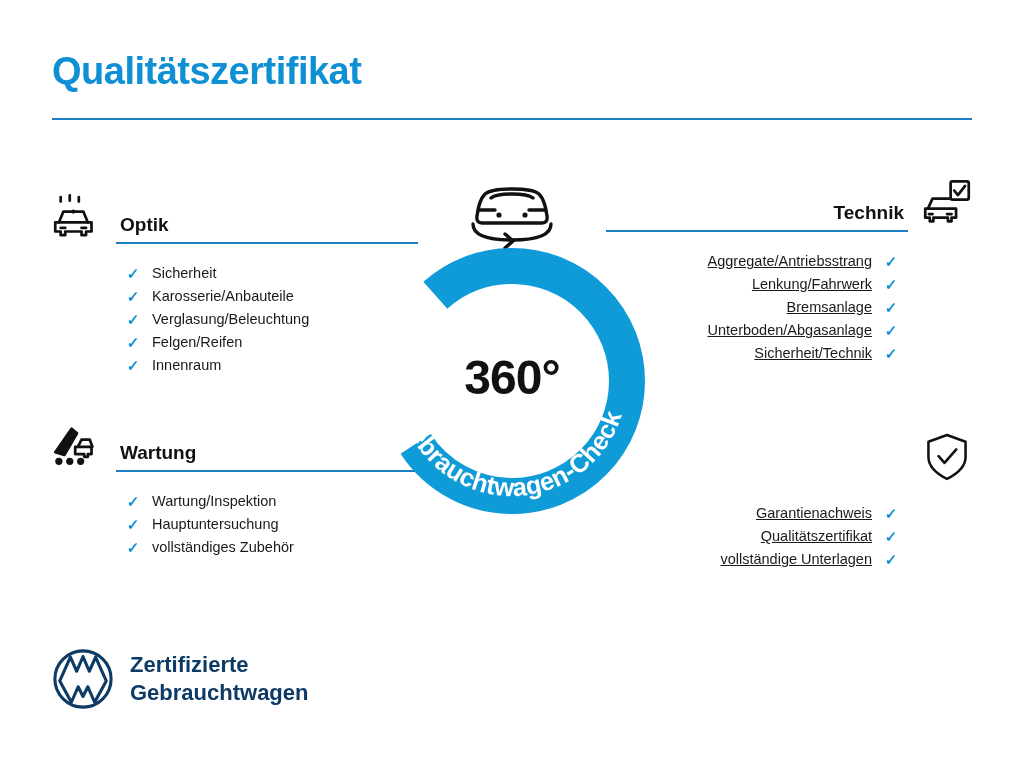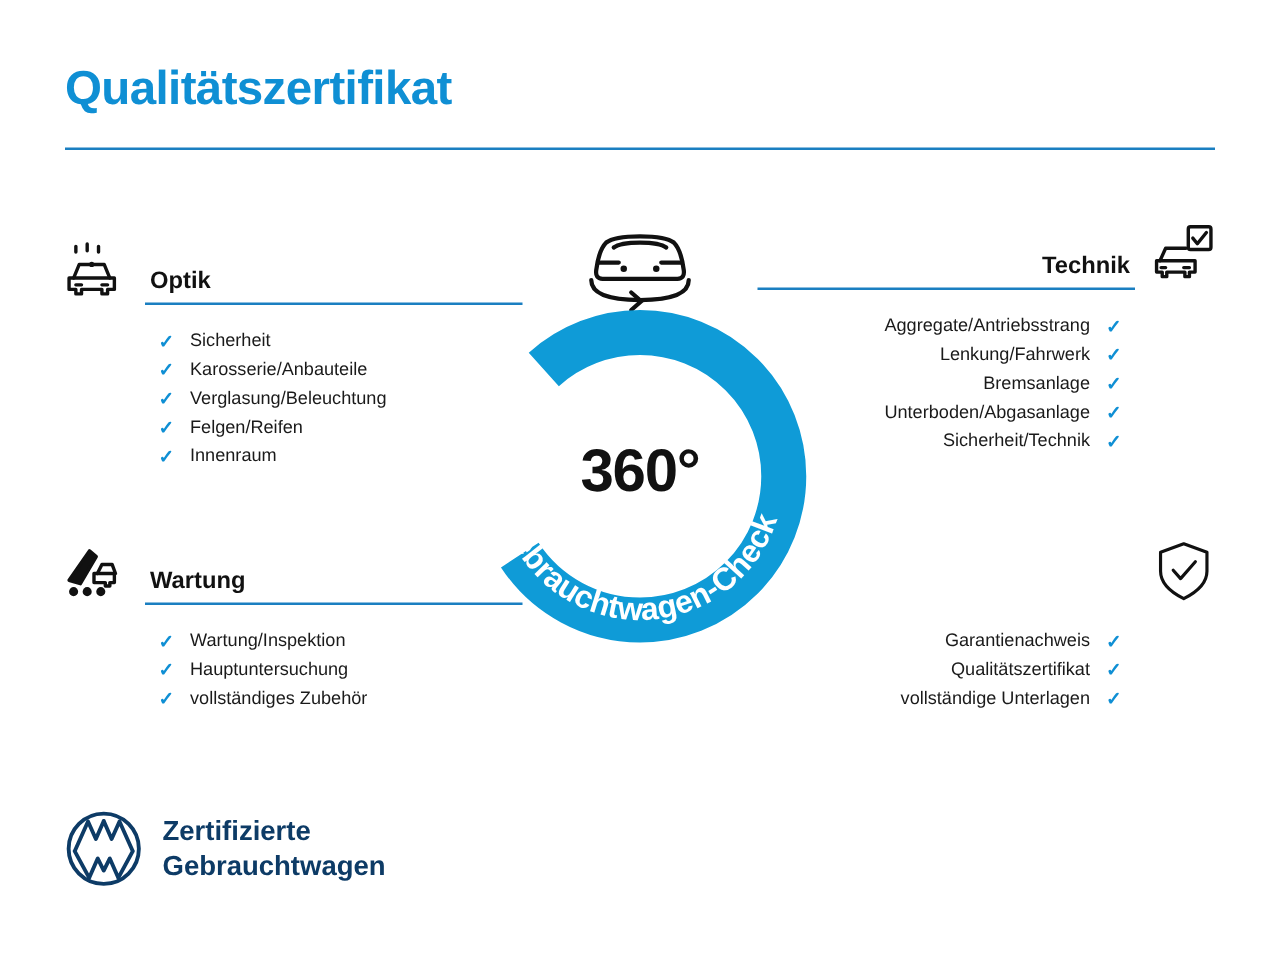--- a/index.html
+++ b/index.html
@@ -91,25 +91,25 @@
     color: #0f8fd4;
     font-size: 15px;
     font-weight: bold;
     flex: 0 0 auto;
     width: 14px;
     text-align: center;
   }
   .quad.left .items { padding-left: 78px; }
   .quad.right .items { padding-right: 78px; }
   .quad.right .items li { flex-direction: row-reverse; }
-  .quad.right .items li .label { text-align: center; }
+  .quad.right .items li .label { text-align: center; text-decoration: underline; }
 
   
   #quad-optik   { left: 48px;  top: 188px; }
-  #quad-wartung { left: 48px;  top: 428px; }
+  #quad-wartung { left: 48px;  top: 416px; }
   #quad-technik { left: 606px; top: 176px; }
   #quad-garantie{ left: 606px; top: 428px; }
 
   
   .center {
     position: absolute;
     left: 352px;
     top: 170px;
     width: 320px;
     height: 340px;

